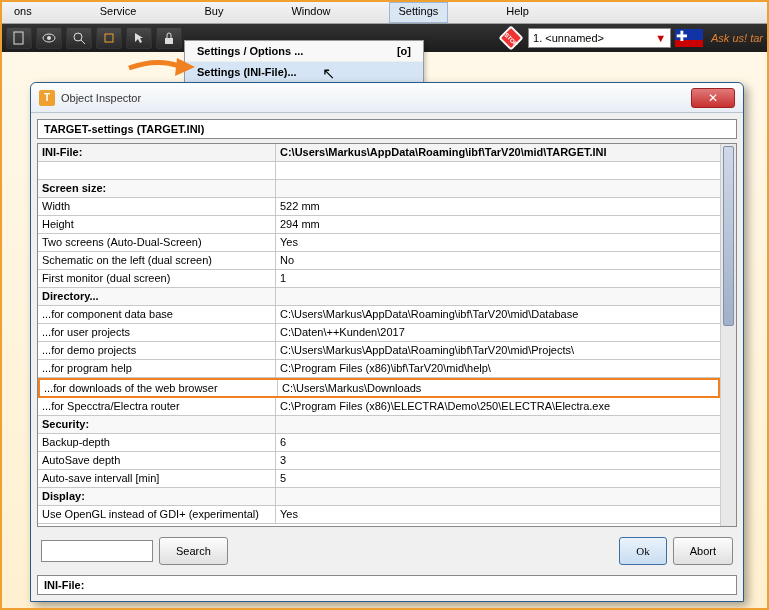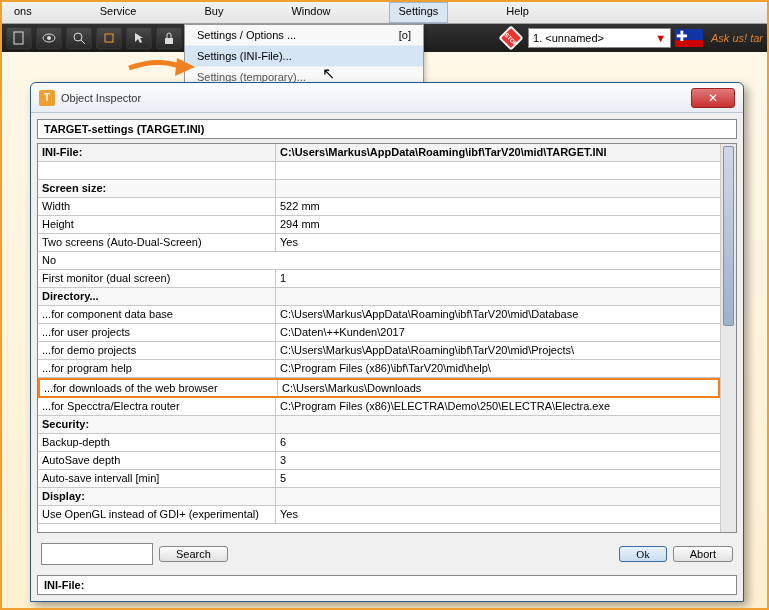--- a/index.html
+++ b/index.html
@@ -9,21 +9,21 @@
   .menuitem { padding: 3px 10px; color: #000; cursor: default; }
   .menuitem.open { background: #dbe6f3; border: 1px solid #9bb7d9; padding: 2px 9px; }
   .toolbar { height: 28px; background: linear-gradient(#323232,#1c1c1c); display: flex; align-items: center; gap: 4px; padding: 0 4px; position: relative; }
   .tbtn { width: 26px; height: 22px; background: linear-gradient(#4a4a4a,#2a2a2a); border: 1px solid #333; border-radius: 2px; display:flex; align-items:center; justify-content:center; color:#eee; }
   .stopsign { width:18px; height:18px; background:#e33; border: 2px solid #fff; border-radius: 3px; transform: rotate(45deg);}
   .stopsign span{ transform:rotate(-45deg); color:#fff; font-weight:bold; font-size:6px;}
   .combo { flex: none; width: 143px; height: 20px; background:#fff; border:1px solid #888; display:flex; align-items:center; padding:0 4px; }
   .flag { width: 28px; height: 18px; background: linear-gradient(#1034a6 60%, #c00 60%); position:relative; }
   .flag::before{content:"✚"; position:absolute; color:#fff; left:1px; top:-1px; font-size:14px;}
   .asktext { color:#e08030; margin-left:4px;font-style:italic; }
-  .dropdown { position: absolute; left: 182px; top: 22px; width: 240px; background:#f8f8f8; border:1px solid #999; box-shadow: 2px 2px 4px rgba(0,0,0,0.2); z-index:5;}
+  .dropdown { position: absolute; left: 182px; top: 38px; width: 240px; background:#f8f8f8; border:1px solid #999; box-shadow: 2px 2px 4px rgba(0,0,0,0.2); z-index:5;font-weight:bold;}
   .dd-item { padding: 4px 12px; display:flex; justify-content:space-between; border-bottom:1px solid #eee;}
   .dd-item.hov { background:#d6e5f5; }
   .dd-item.cut { border-bottom:1px solid #0f766e; color:#555; }
   .arrow { position:absolute; left:125px; top:52px; z-index:6; }
   .arrow svg { width: 70px; height: 28px; }
   .content { position:absolute; top:50px; left:0; right:0; bottom:0; background: linear-gradient(#fff8e8,#fff0d0); }
   .dialog { position:absolute; left:28px; top:80px; width:714px; height:520px; background:#f0f0f0; border:1px solid #2a5a8a; border-radius:6px 6px 0 0; box-shadow: 4px 4px 10px rgba(0,0,0,0.35); z-index:10; display:flex; flex-direction:column;}
   .titlebar { height:30px; background:linear-gradient(#fdfdfd,#e8eef5); border-bottom:1px solid #b8c4d0; display:flex; align-items:center; padding:0 8px; border-radius:6px 6px 0 0;}
   .titleicon { width:16px; height:16px; background:#f0a030; border-radius:2px; margin-right:6px; display:flex; align-items:center; justify-content:center; color:#fff; font-weight:bold; font-size:10px;}
   .titletext { flex:1; color:#333; }
@@ -37,21 +37,21 @@
   .row { display:flex; border-bottom:1px solid #c8c8c8; min-height:18px; }
   .row .c1 { width:238px; padding:2px 4px; border-right:1px solid #c8c8c8; }
   .row .c2 { flex:1; padding:2px 4px; }
   .row.header { font-weight:bold; background:#f4f4f4; }
   .row.section .c1 { font-weight:bold; }
   .row.section { background:#f8f8f8; }
   .row.spacer .c1, .row.spacer .c2 { padding:6px 4px 2px; }
   .highlightbox { border:2px solid #f08020; }
   .footer { display:flex; align-items:center; padding:6px 4px; gap:6px; }
   .searchfield { width:112px; height:22px; border:1px solid #888; background:#fff; padding:0 4px; }
-  .btn { height:16px; padding:0 16px; background:linear-gradient(#fdfdfd,#e0e0e0); border:1px solid #888; border-radius:3px; cursor:default; }
+  .btn { height:28px; padding:0 16px; background:linear-gradient(#fdfdfd,#e0e0e0); border:1px solid #888; border-radius:3px; cursor:default; }
   .btn.primary { border:1px solid #3a6ea5; background:linear-gradient(#eaf3fc,#c8ddf0);font-family:Liberation Serif, serif; }
   .statusbar { border:1px solid #888; background:#fff; padding:3px 6px; font-weight:bold; }
   .cursor { position:absolute; left:320px; top:62px; z-index:20; font-size:16px; color:#000; }
 </style>
 </head>
 <body>
 
 <div class="app">
   <div class="menubar">
     <div class="menuitem">ons</div>
@@ -159,20 +159,21 @@
             </div>
             <div class="row">
               <div class="c1">Height</div>
               <div class="c2">294 mm</div>
             </div>
             <div class="row">
               <div class="c1">Two screens (Auto-Dual-Screen)</div>
               <div class="c2">Yes</div>
             </div>
             <div class="row">
+              <div class="c1">Schematic on the left (dual screen)</div>
               <div class="c2">No</div>
             </div>
             <div class="row">
               <div class="c1">First monitor (dual screen)</div>
               <div class="c2">1</div>
             </div>
             <div class="row section">
               <div class="c1">Directory...</div>
               <div class="c2"></div>
             </div>

